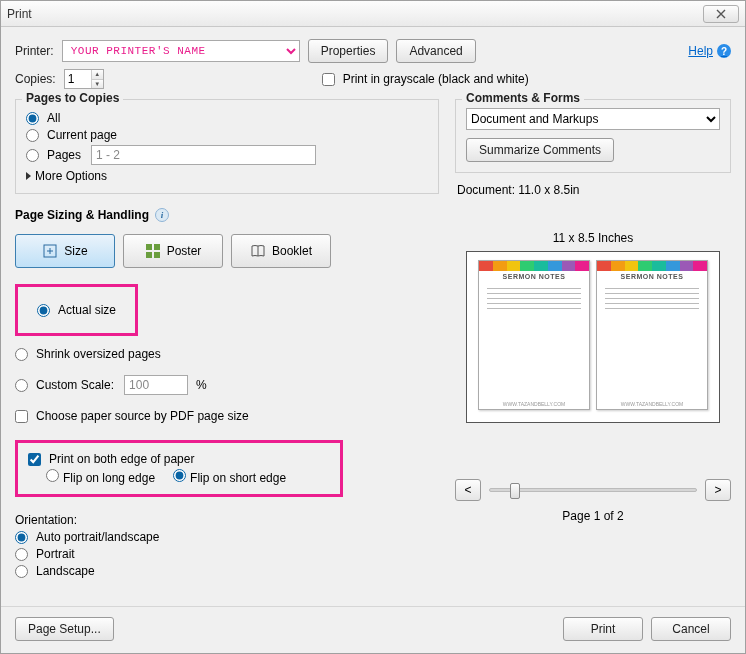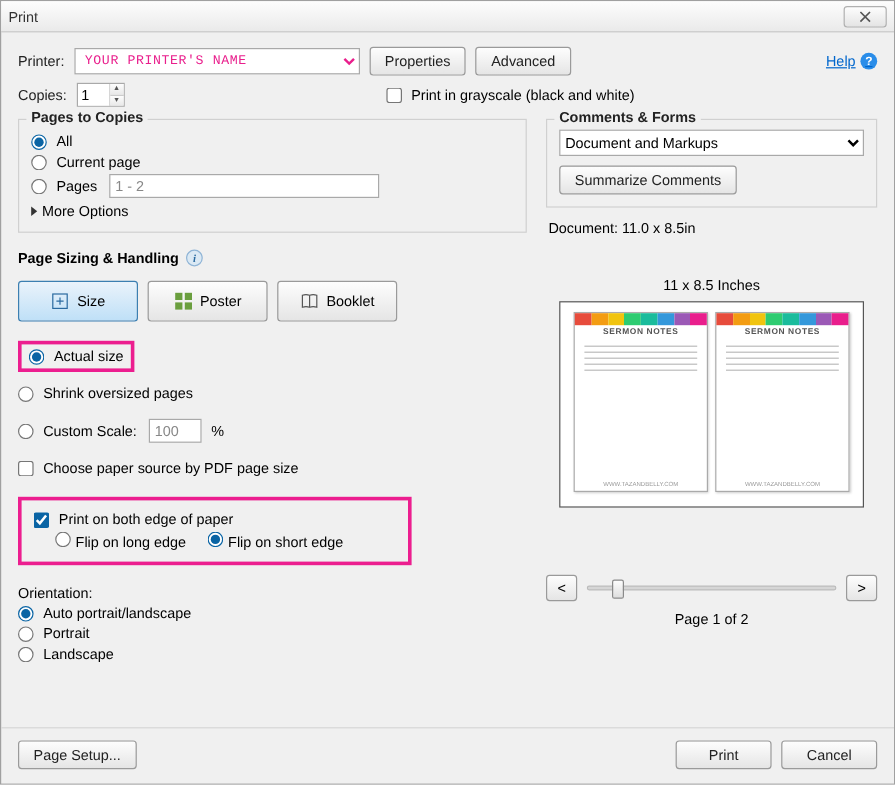--- a/index.html
+++ b/index.html
@@ -33,21 +33,21 @@
 .more-opts { display: flex; align-items: center; gap: 4px; margin-top: 4px; cursor: pointer; }
 .tri { display:inline-block; width:0; height:0; border-top:4px solid transparent; border-bottom:4px solid transparent; border-left:5px solid #333; }
 .sizing-header { display: flex; align-items: center; gap: 6px; font-weight: bold; margin-top: 6px; }
 .info-icon { width: 14px; height: 14px; border-radius: 50%; background: #dbe9f4; border:1px solid #8fb4d6; color:#2a6aa0; display:flex; align-items:center; justify-content:center; font-size:9px; font-style: italic; font-family: Georgia, serif; }
 .tabs { display: flex; gap: 8px; margin: 4px 0 8px 0; }
 .tab { width: 100px; height: 34px; border: 1px solid #9a9a9a; border-radius: 3px; background: linear-gradient(#fdfdfd,#e5e5e5); display: flex; align-items: center; justify-content: center; gap: 6px; cursor: pointer; }
 .tab.selected { border: 1px solid #3c7fb1; background: linear-gradient(#eaf3fb,#bfe0f7); }
 .tab svg { width: 16px; height: 16px; }
 .highlight-pink { border: 3px solid #ec1e8f; padding: 3px 6px; display: inline-flex; align-items: center; }
 .block-duplex { border: 3px solid #ec1e8f; padding: 6px 10px; width: 328px; margin-top: 6px; }
-.custom-scale-input { width: 44px; height: 20px; border:1px solid #a9a9a9; background:#fff; color:#888; text-align:left; padding:0 4px; }
+.custom-scale-input { width: 64px; height: 20px; border:1px solid #a9a9a9; background:#fff; color:#888; text-align:left; padding:0 4px; }
 .rightcol .fieldset { padding-bottom: 10px; }
 .comments-select { width: 254px; height: 22px; border:1px solid #a9a9a9; background:#fff; }
 .doc-dim { margin: 10px 0 0 2px; }
 .preview-label { text-align: center; margin-top: 34px; }
 .preview-box { width: 254px; height: 172px; border: 1px solid #555; background: #fff; margin: 6px auto 0 auto; display: flex; gap: 6px; padding: 8px; justify-content: center; align-items: flex-start; }
 .page-thumb { width: 112px; height: 150px; border: 1px solid #aaa; box-shadow: 1px 1px 2px rgba(0,0,0,.2); background:#fff; display:flex; flex-direction:column; }
 .thumb-head { height: 10px; display:flex; }
 .thumb-head span { flex:1; }
 .thumb-title { text-align:center; font-size:7px; font-weight:bold; color:#555; letter-spacing:0.5px; padding:2px 0; }
 .thumb-lines { padding: 2px 8px; }
@@ -153,21 +153,21 @@
           <div class="tab">
             <svg viewBox="0 0 16 16">
                 <path d="M2 3 Q5 2 8 3 Q11 2 14 3 V13 Q11 12 8 13 Q5 12 2 13 Z" fill="none" stroke="#555"></path>
                 <line x1="8" y1="3" x2="8" y2="13" stroke="#555"></line>
               </svg>
             <span>Booklet</span>
           </div>
         </div>
 
         <div><span class="highlight-pink">
-          <label class="radio-row" style="margin:0">
+          <label class="radio-row" style="margin:13px">
                 <input type="radio" name="sz" checked="" style="">
                 <span>Actual size</span>
               </label>
         </span></div>
         <label class="radio-row">
             <input type="radio" name="sz" style="">
             <span>Shrink oversized pages</span>
           </label>
         <label class="radio-row">
           <input type="radio" name="sz" style="">

